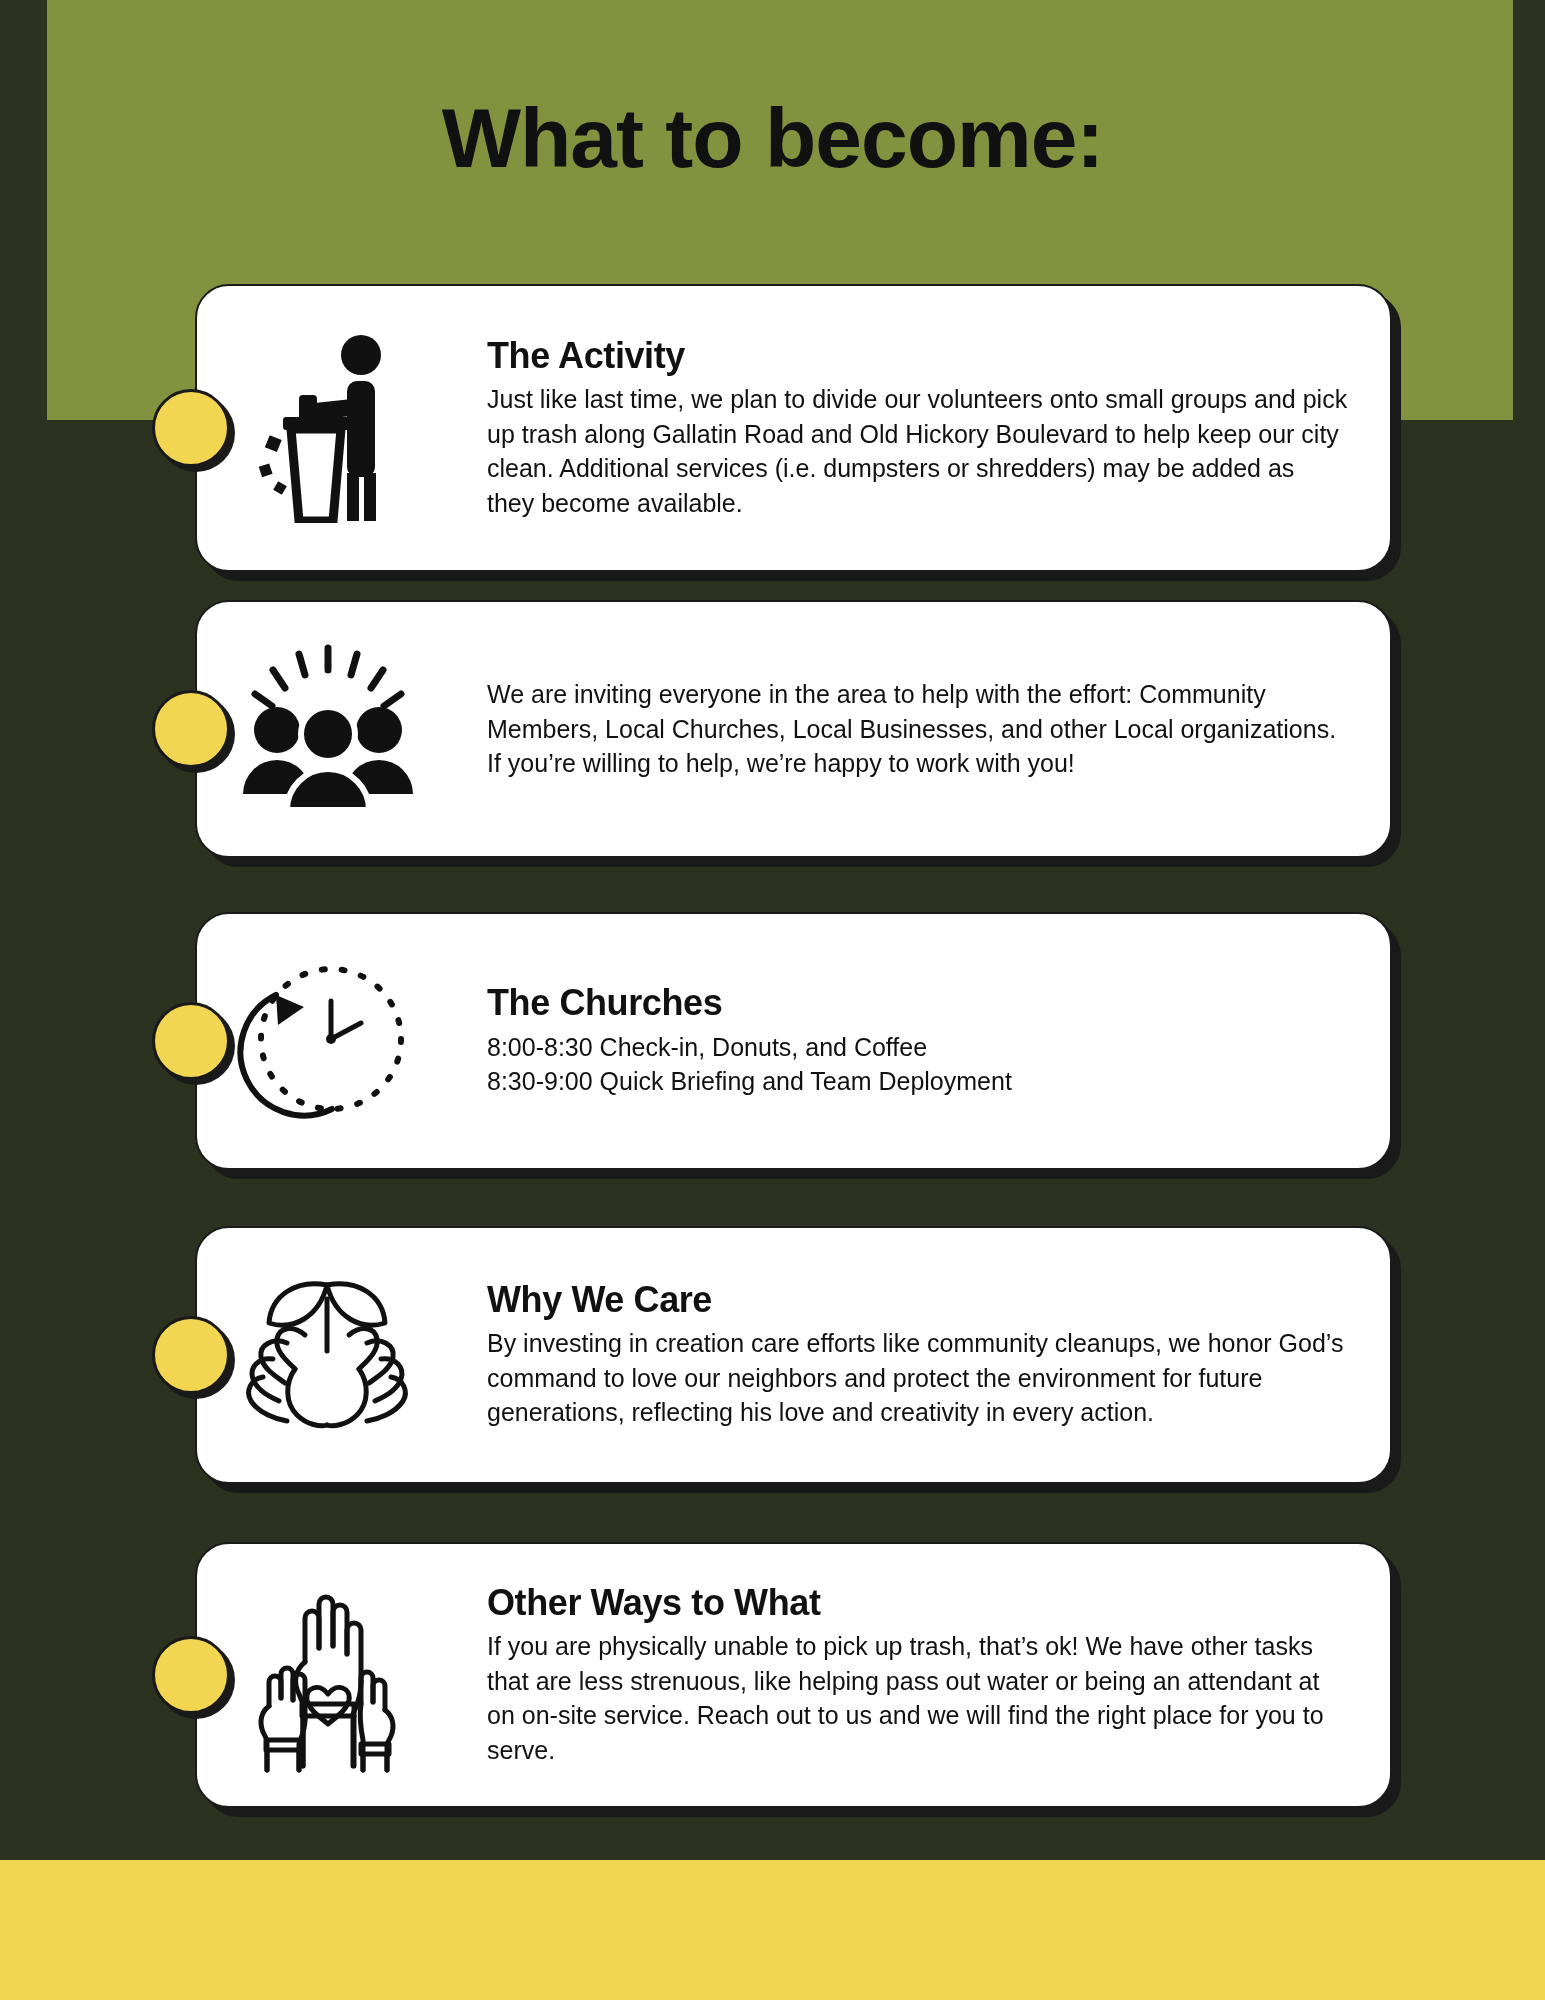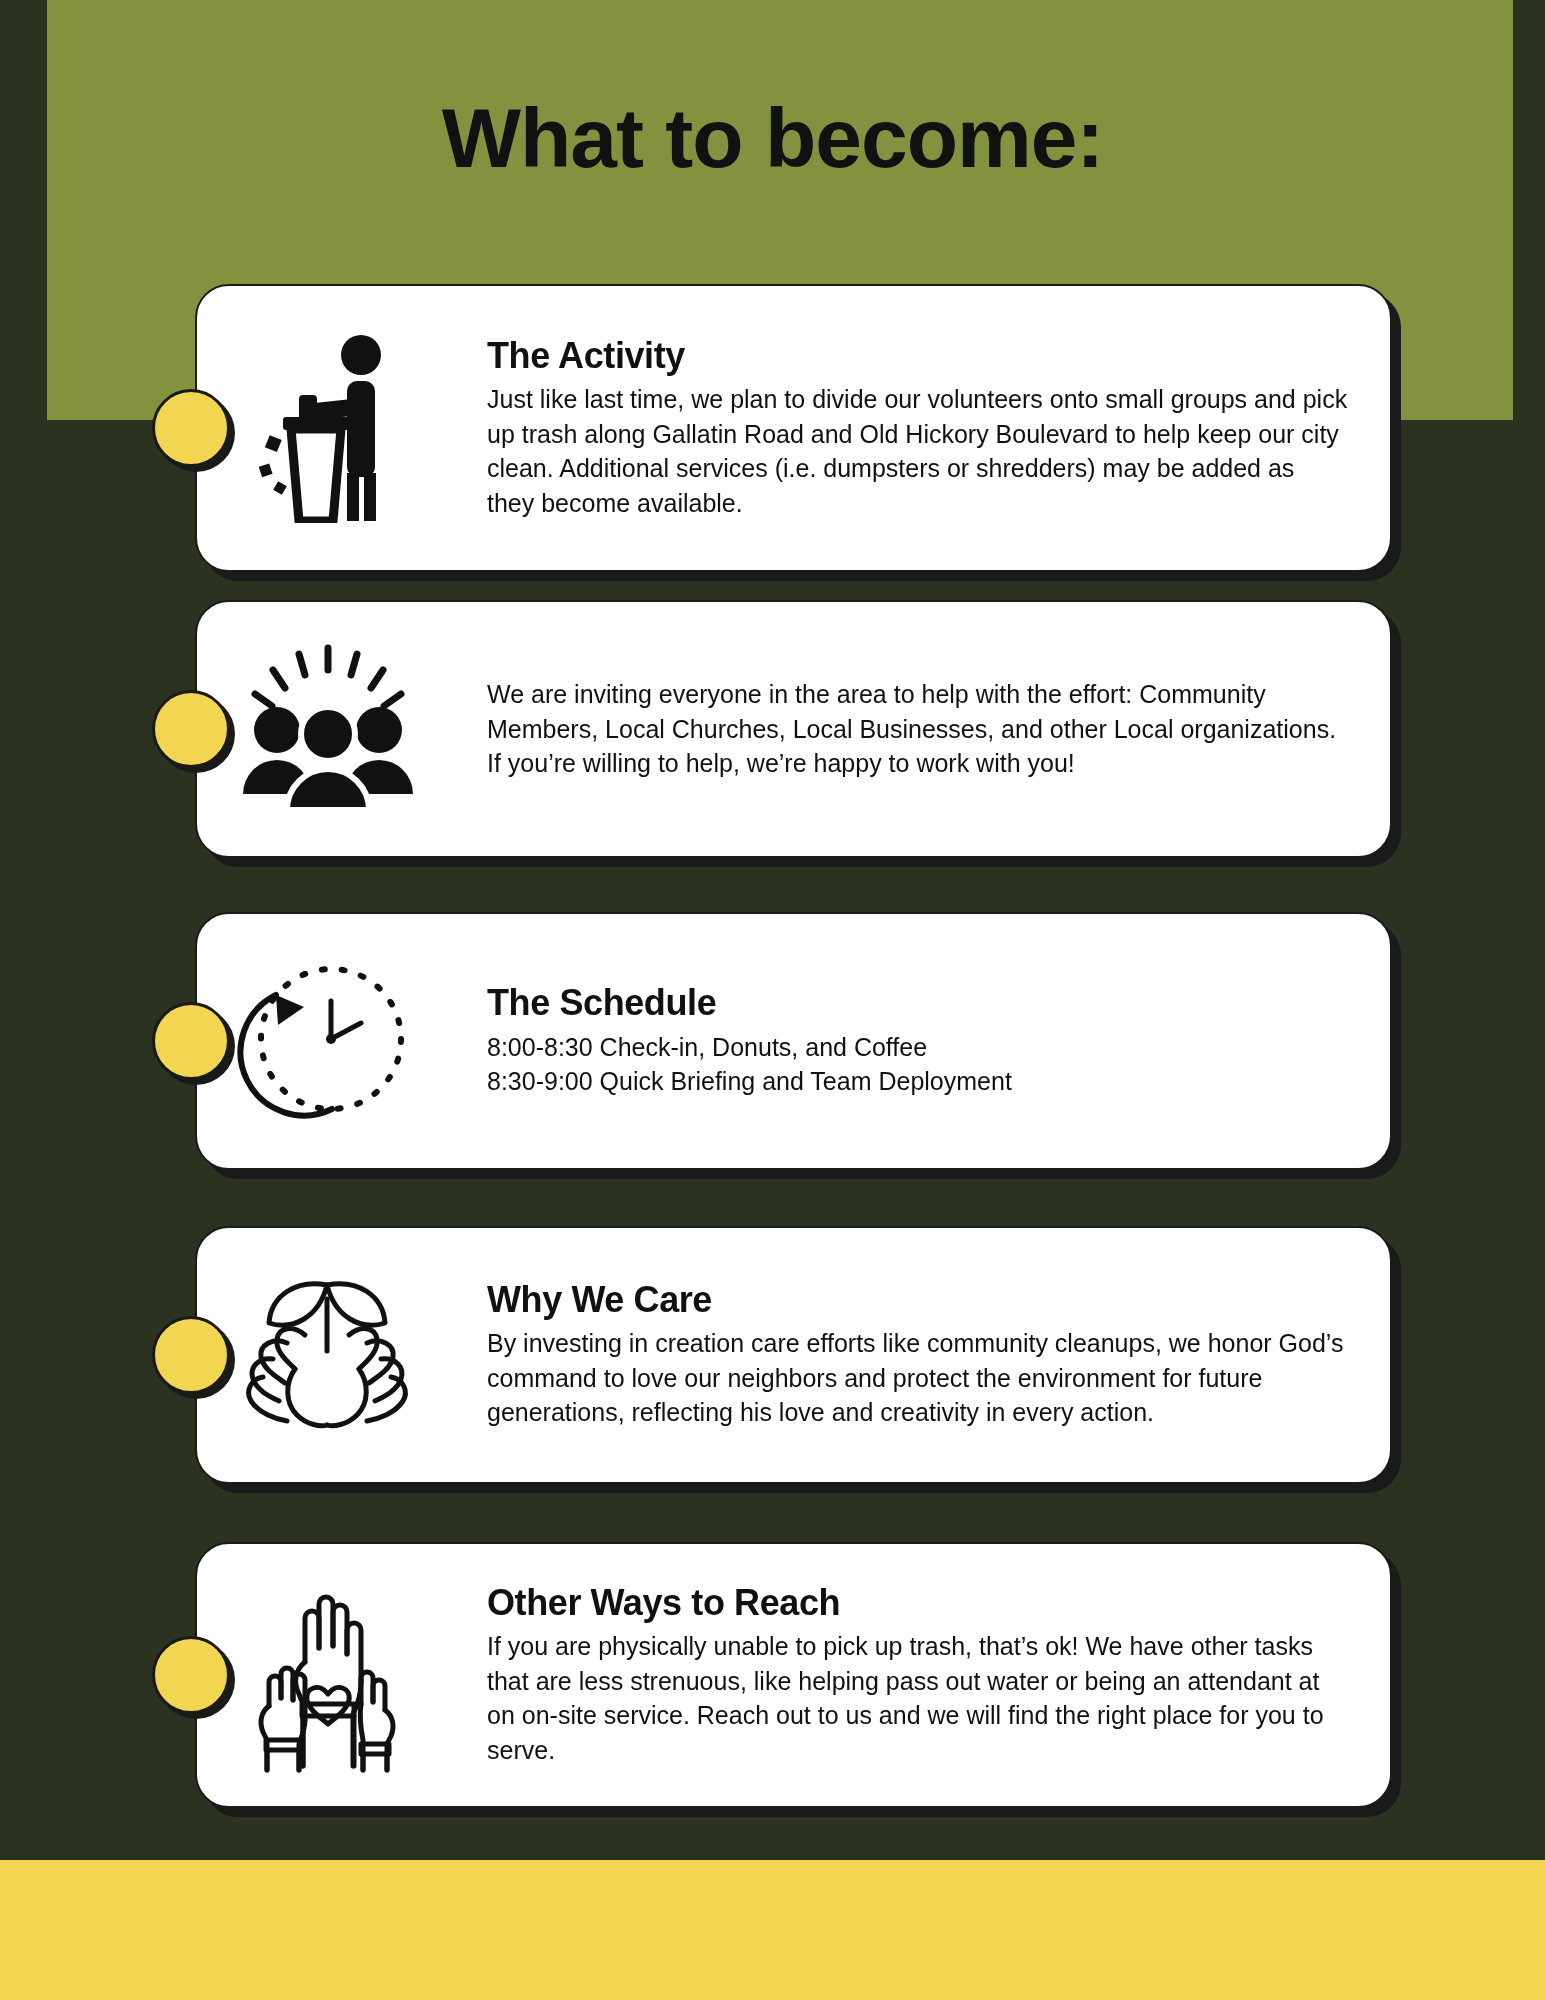--- a/index.html
+++ b/index.html
@@ -208,21 +208,21 @@
 
             <line x1="95" y1="88" x2="95" y2="50" stroke="#111" stroke-width="5" stroke-linecap="round"></line>
             <line x1="95" y1="88" x2="125" y2="72" stroke="#111" stroke-width="5" stroke-linecap="round"></line>
             <circle cx="95" cy="88" r="5" fill="#111"></circle>
 
             <path d="M40 44 A 62 62 0 1 0 96 158" fill="none" stroke="#111" stroke-width="6" stroke-linecap="round"></path>
             <path d="M40 44 L 42 74 L 68 56 Z" fill="#111"></path>
           </svg>
         </div>
         <div class="card-body">
-          <div class="card-title">The Schedule</div>
+          <div class="card-title">The Churches</div>
           <div class="card-text">
             <span class="sched-line">8:00-8:30 Check-in, Donuts, and Coffee</span>
             <span class="sched-line">8:30-9:00 Quick Briefing and Team Deployment</span>
           </div>
         </div>
       </div>
     </div>
 
     <div class="card-wrap" id="card-3">
       <div class="card">
@@ -286,21 +286,21 @@
               <path d="M152 132 L152 108 a6 6 0 0 0 -12 0 L140 124"></path>
               <path d="M140 124 L140 100 a6 6 0 0 0 -12 0 L128 126"></path>
               <path d="M152 132 C 160 138 162 148 158 158 L154 166 L154 192"></path>
               <path d="M128 126 C 126 140 128 152 130 162 L130 192"></path>
               <rect x="128" y="166" width="28" height="10"></rect>
               <path d="M130 176 L130 192 M154 176 L154 192"></path>
             </g>
           </svg>
         </div>
         <div class="card-body">
-          <div class="card-title">Other Ways to Reach</div>
+          <div class="card-title">Other Ways to What</div>
           <div class="card-text">If you are physically unable to pick up trash, that’s ok! We have other tasks that are less strenuous, like helping pass out water or being an attendant at on on-site service. Reach out to us and we will find the right place for you to serve.</div>
         </div>
       </div>
     </div>
 
   </div>
 
   <div id="footer-band"></div>
 </div>
 

